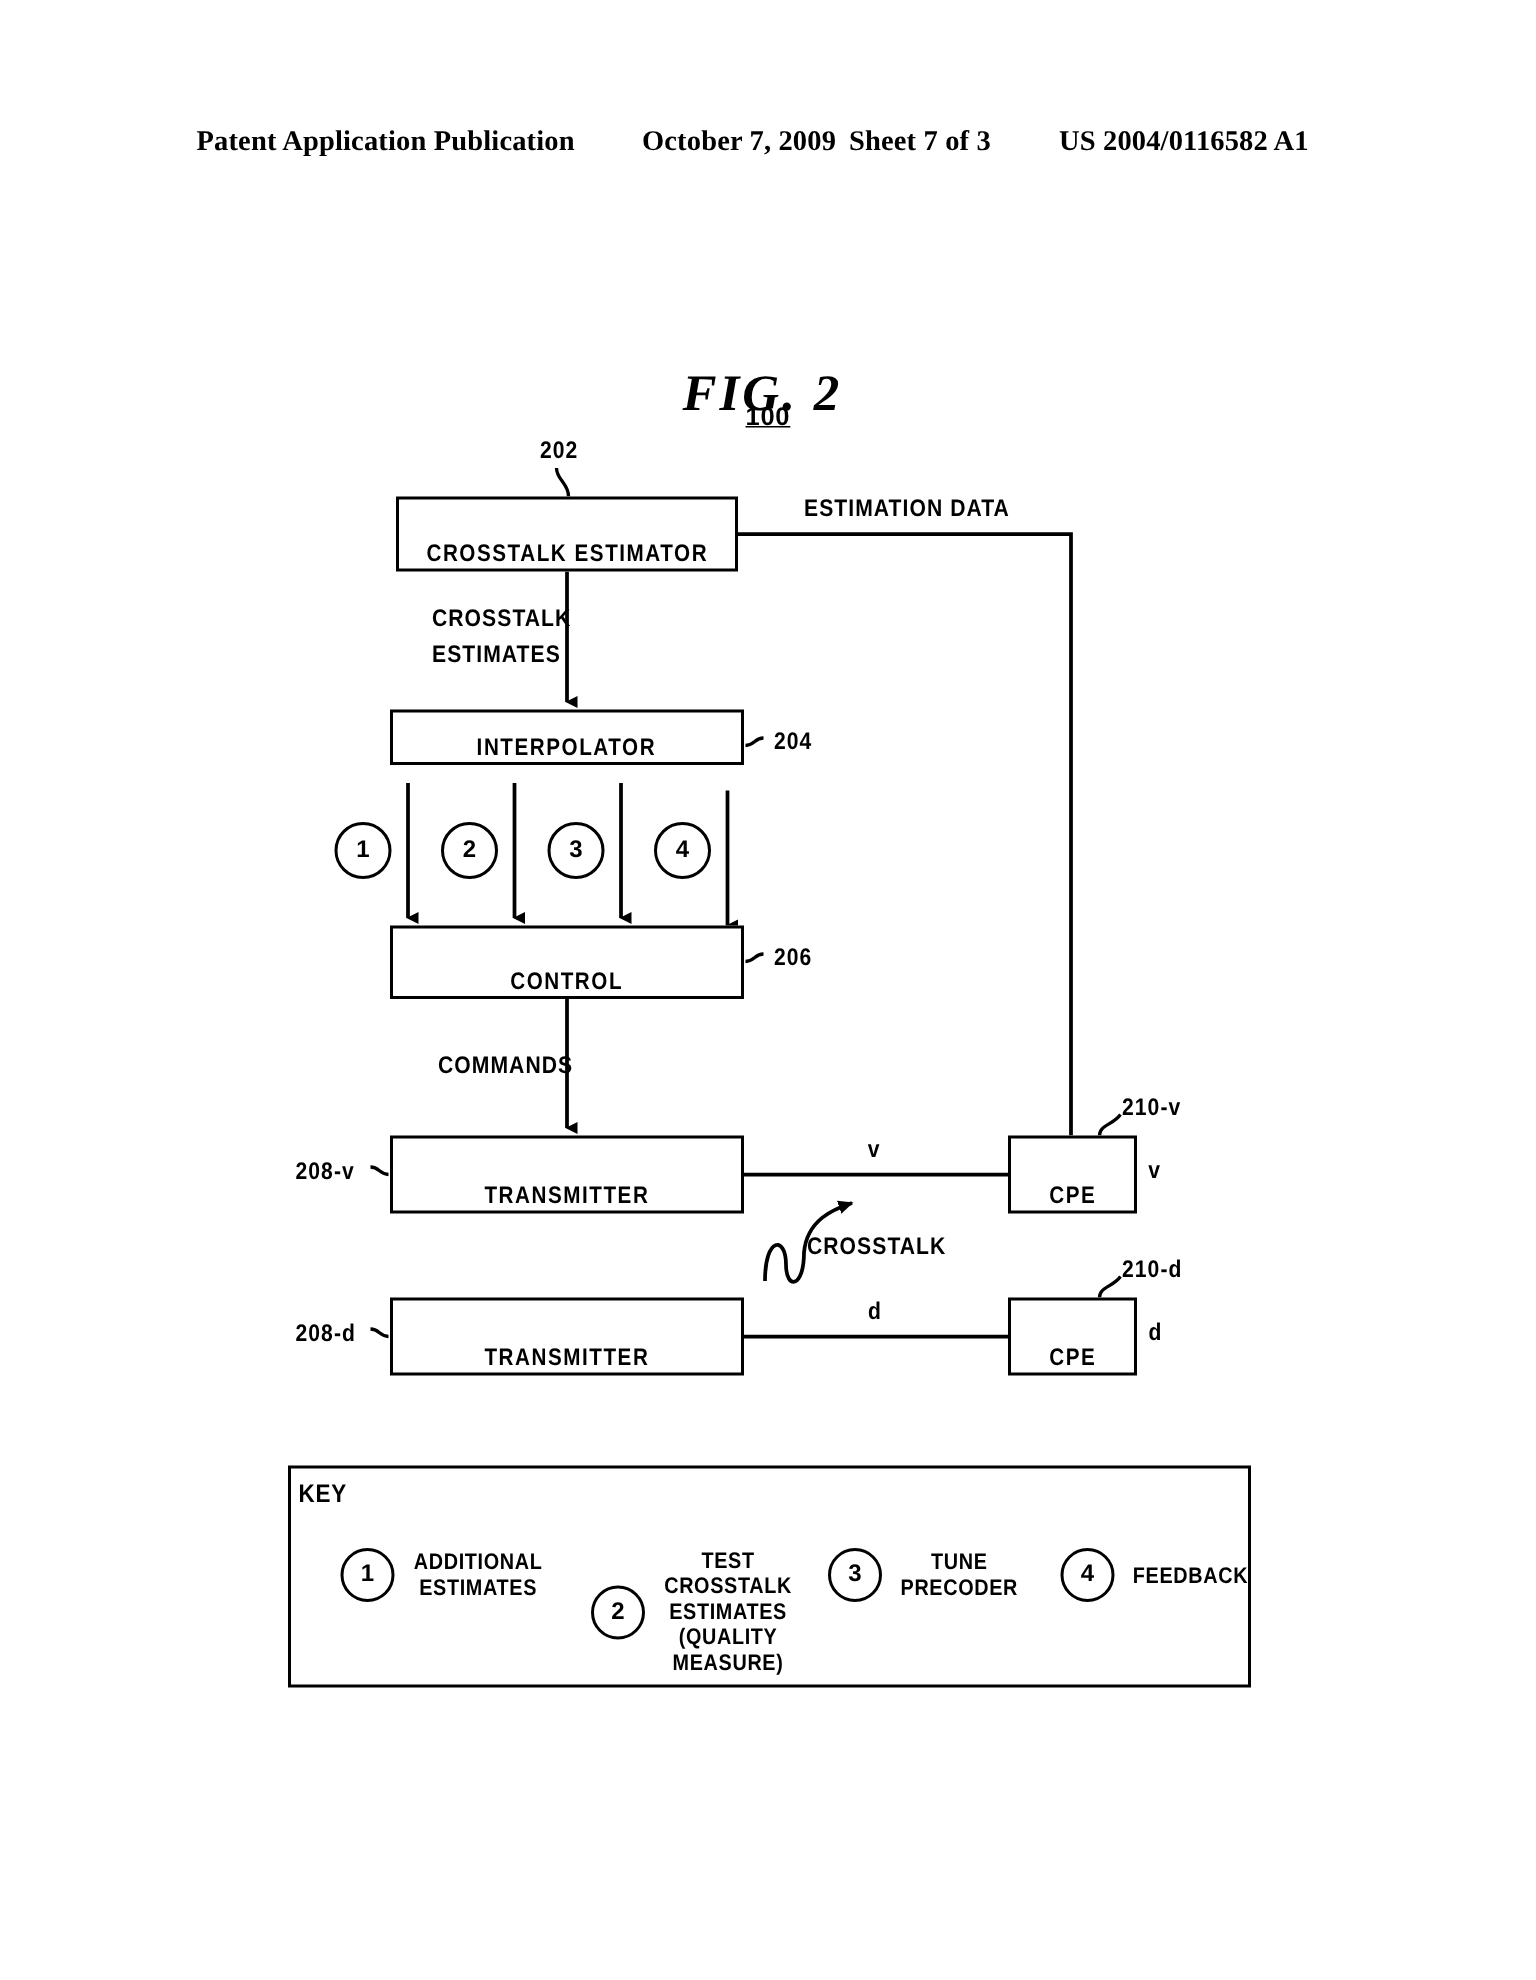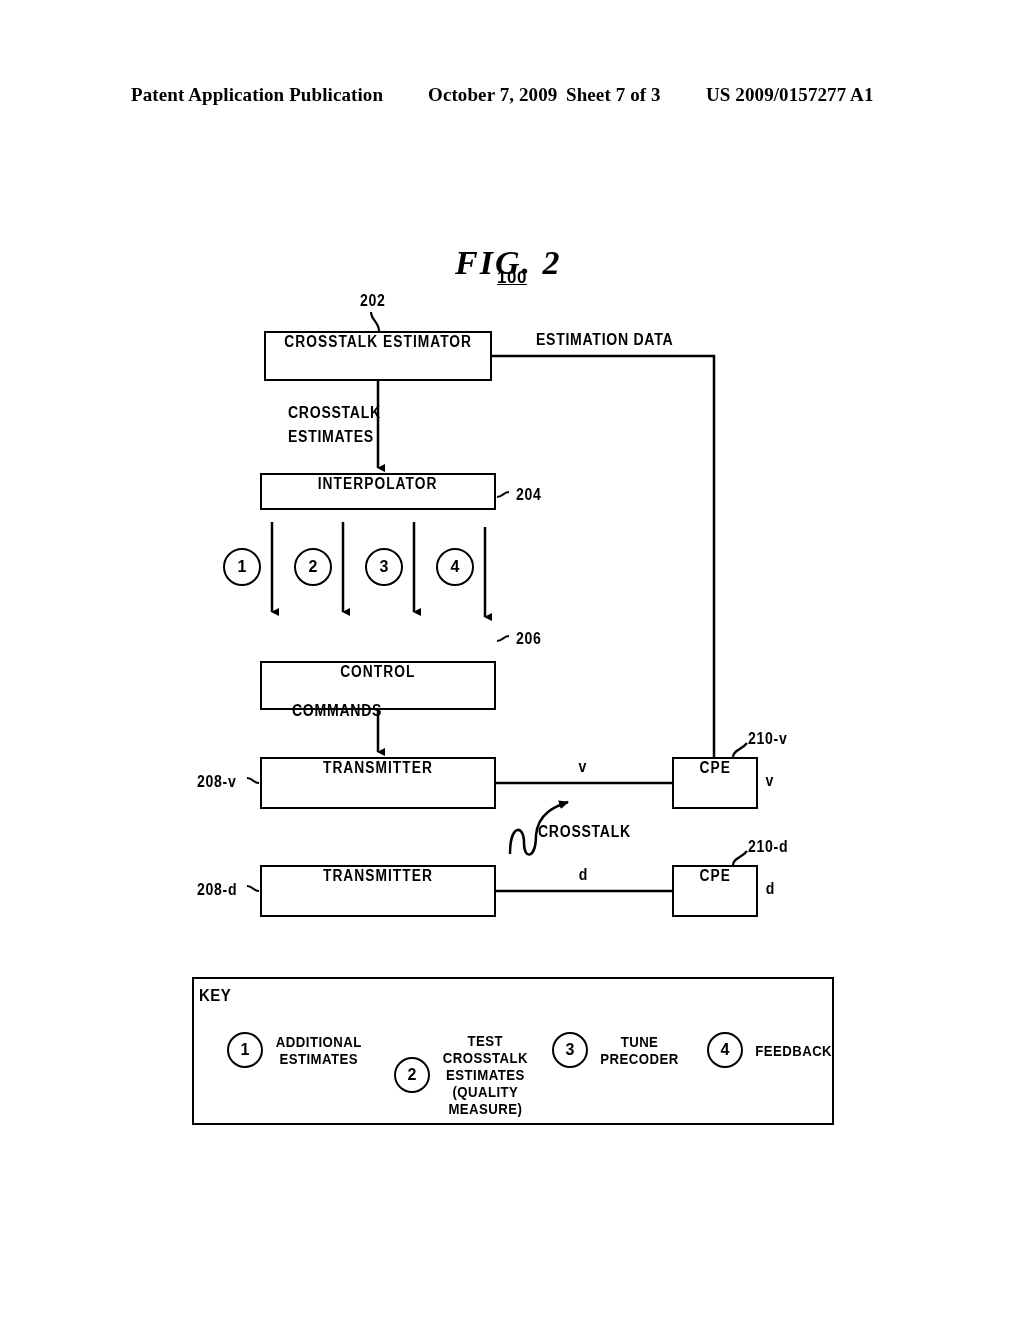--- a/index.html
+++ b/index.html
@@ -68,35 +68,35 @@
     height: 1320px;
   }
 
   
   .box {
     position: absolute;
     border: 2.5px solid #000;
     background: #fff;
     box-sizing: border-box;
     display: flex;
-    align-items: flex-start;
+    align-items: flex-end;
     justify-content: center;
   }
   .box .box-label {
     font-family: "Liberation Sans Narrow", "Liberation Sans", sans-serif;
     font-weight: bold;
     font-size: 16px;
     letter-spacing: 1.2px;
     transform: scaleX(0.86);
     white-space: nowrap;
   }
 
   #box-estimator   { left: 264px; top: 331px;  width: 228px; height: 50px; }
   #box-interpolator{ left: 260px; top: 473px;  width: 236px; height: 37px; }
-  #box-control     { left: 260px; top: 617px;  width: 236px; height: 49px; margin-top: 44px; }
+  #box-control     { left: 260px; top: 617px;  width: 236px; height: 49px; }
   #box-transmitter-v{ left: 260px; top: 757px; width: 236px; height: 52px; }
   #box-transmitter-d{ left: 260px; top: 865px; width: 236px; height: 52px; }
   #box-cpe-v       { left: 672px; top: 757px;  width: 86px;  height: 52px; }
   #box-cpe-d       { left: 672px; top: 865px;  width: 86px;  height: 52px; }
 
   
   .dlabel {
     position: absolute;
     font-family: "Liberation Sans Narrow", "Liberation Sans", sans-serif;
     font-weight: bold;
@@ -191,21 +191,21 @@
   #key-entry-3 { left: 552px; top: 1032px; }
   #key-entry-4 { left: 707px; top: 1032px; }
 </style>
 </head>
 <body>
 
 <div id="page-header">
   <div class="hdr" id="hdr-pub">Patent Application Publication</div>
   <div class="hdr" id="hdr-date">October 7, 2009</div>
   <div class="hdr" id="hdr-sheet">Sheet 7 of 3</div>
-  <div class="hdr" id="hdr-num">US 2009/0157277 A1</div>
+  <div class="hdr" id="hdr-num">US 2004/0116582 A1</div>
 </div>
 
 <div id="fig-title">FIG.  2</div>
 <div id="fig-ref">100</div>
 
 <svg id="drawing" viewBox="0 0 1024 1320" xmlns="http://www.w3.org/2000/svg">
   <defs>
     <marker id="arrowdown" markerWidth="10" markerHeight="10" refX="5" refY="8" orient="auto" markerUnits="userSpaceOnUse">
       <path d="M1,1 L5,9 L9,1 Z" fill="#000"></path>
     </marker>

